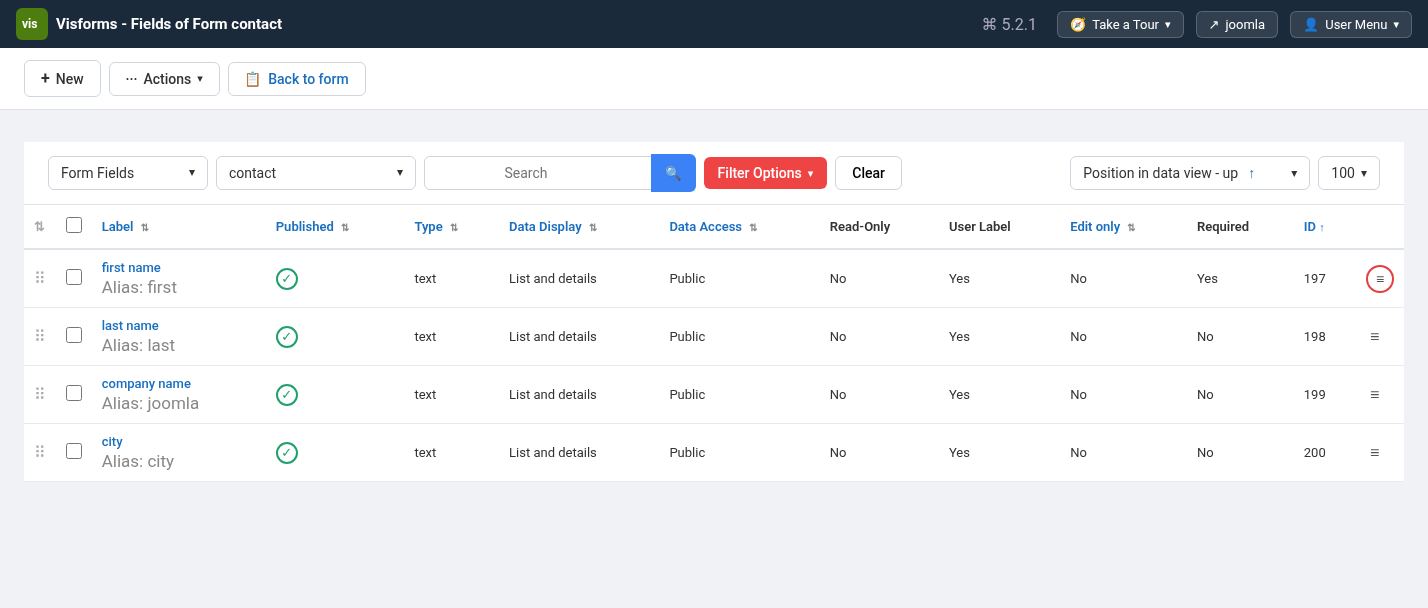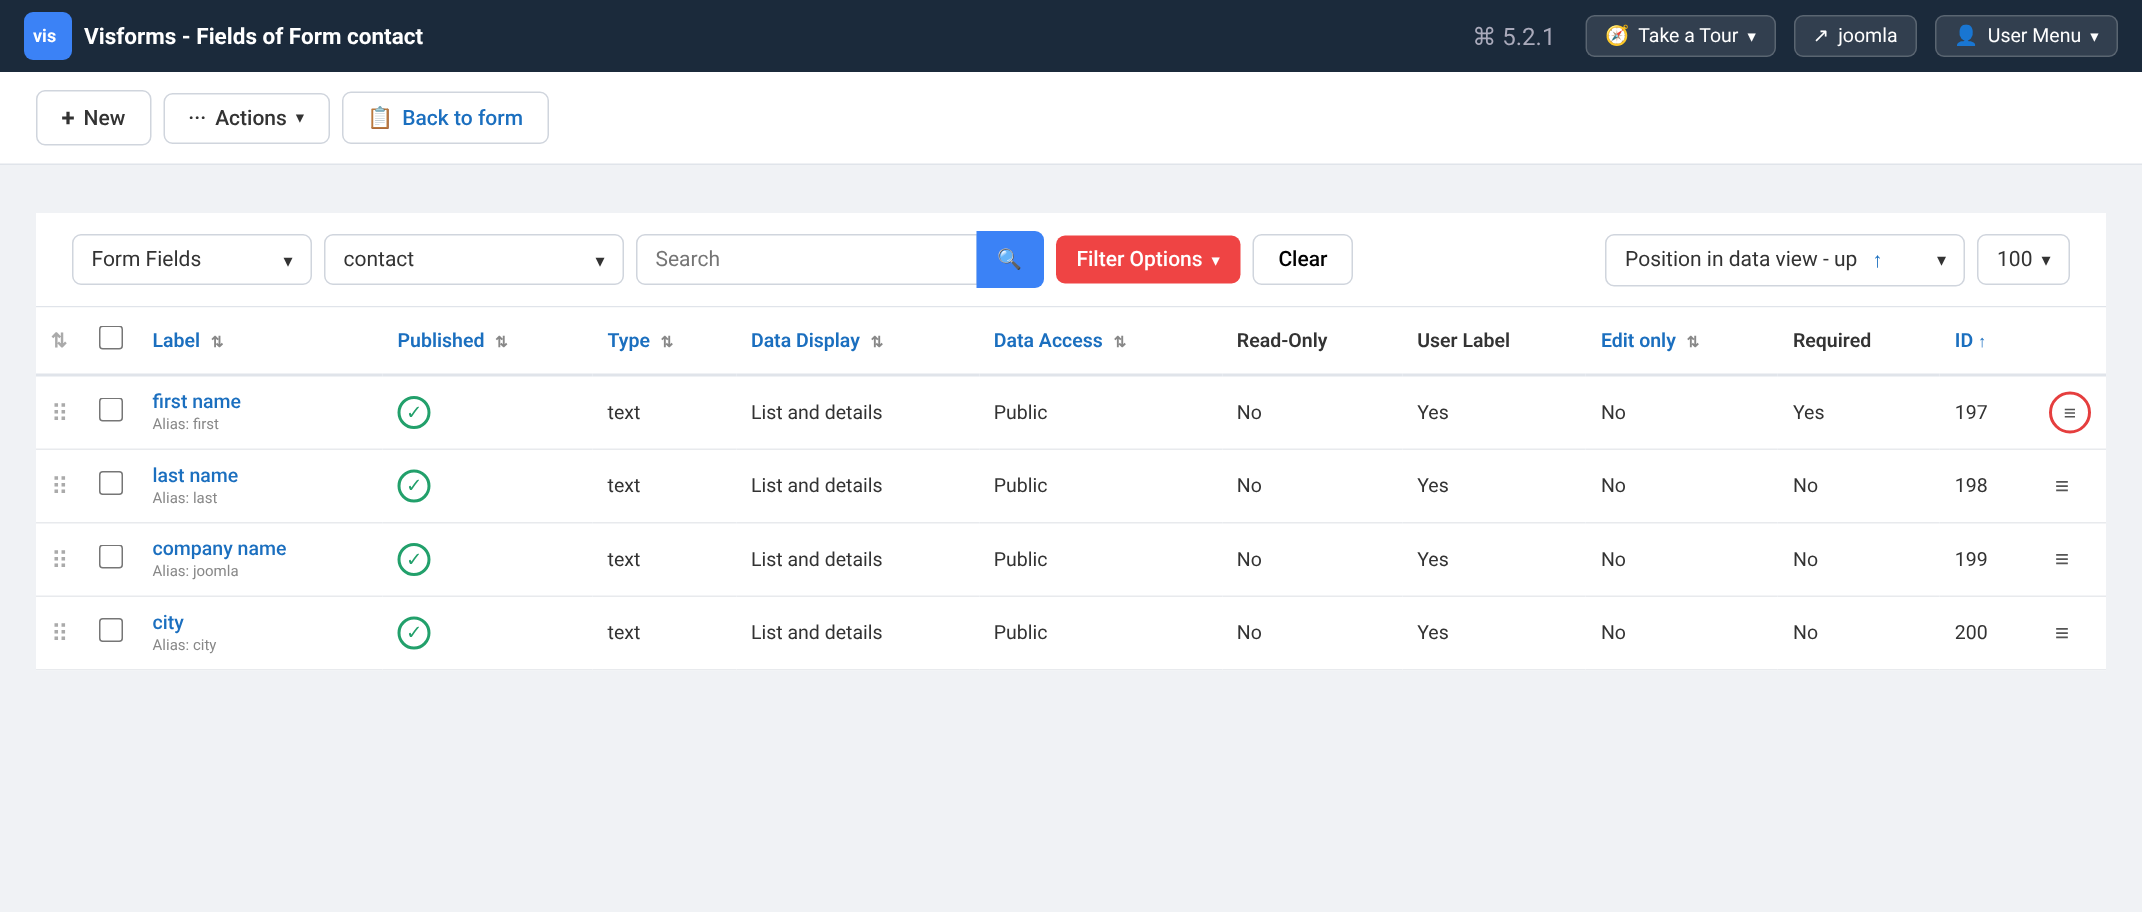--- a/index.html
+++ b/index.html
@@ -14,21 +14,21 @@
       padding: 0 16px;
       height: 48px;
       gap: 12px;
     }
     .topnav-logo {
       display: flex; align-items: center; gap: 8px;
       font-weight: 700; font-size: 15px; color: #fff;
     }
     .logo-icon {
       width: 32px; height: 32px;
-      background: #3b82f6;
+      background: #4d7c0f;
       border-radius: 6px;
       display: flex; align-items: center; justify-content: center;
       font-size: 10px; font-weight: bold; color: #fff;
     }
     .topnav-spacer { flex: 1; }
     .topnav-version { font-size: 16px; color: #aab; margin-right: 8px; }
     .topnav-btn {
       display: flex; align-items: center; gap: 6px;
       background: rgba(255,255,255,0.1);
       border: 1px solid rgba(255,255,255,0.2);
@@ -74,21 +74,21 @@
     .filterbar {
       background: #fff;
       padding: 12px 24px;
       display: flex;
       align-items: center;
       gap: 8px;
       border-bottom: 1px solid #e0e4ea;
       margin-top: 16px;
     }
     .filter-select {
-      display: flex; align-items: flex-end; gap: 0;
+      display: flex; align-items: flex-start; gap: 0;
       border: 1px solid #d0d5dd;
       border-radius: 6px;
       padding: 8px 12px;
       background: #fff;
       cursor: pointer;
       font-size: 14px;
       min-width: 160px;
     }
     .filter-select-wide { min-width: 200px; }
     .filter-input {
@@ -183,21 +183,21 @@
       font-size: 13px;
       vertical-align: middle;
     }
     .drag-handle {
       color: #aaa;
       cursor: grab;
       font-size: 16px;
     }
     .cb { width: 16px; height: 16px; cursor: pointer; }
     .field-name { color: #1b6fbf; font-weight: 500; cursor: pointer; }
-    .alias { color: #888; font-size: 10px; margin-top: 2px; }
+    .alias { color: #888; font-size: 17px; margin-top: 2px; }
     .check-icon {
       display: inline-flex;
       width: 22px; height: 22px;
       border-radius: 50%;
       border: 2px solid #22a06b;
       color: #22a06b;
       align-items: center; justify-content: center;
       font-size: 13px;
     }
     .menu-icon {
@@ -271,21 +271,21 @@
   <div class="filterbar">
     <div class="filter-select">
       <span>Form Fields</span>
       <span style="margin-left:auto; font-size:12px;">▾</span>
     </div>
     <div class="filter-select filter-select-wide">
       <span>contact</span>
       <span style="margin-left:auto; font-size:12px;">▾</span>
     </div>
     <div style="display:flex; align-items:center;">
-      <input class="filter-input" style="border-radius: 6px 0px 0px 6px;" type="text" placeholder="Search">
+      <input class="filter-input" style="border-radius: 6px 0px 0px 6px; text-align: center;" type="text" placeholder="Search">
       <button class="search-btn">
         <span>🔍</span>
       </button>
     </div>
     <button class="filter-options-btn">
       <span>Filter Options</span>
       <span style="font-size:11px;">▾</span>
     </button>
     <button class="clear-btn">
       <span>Clear</span>

